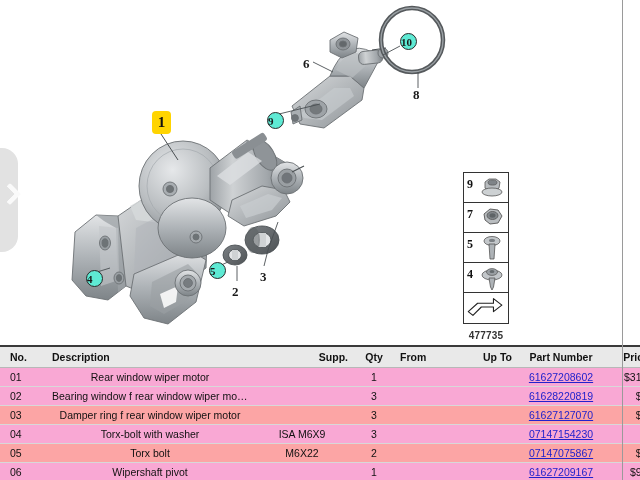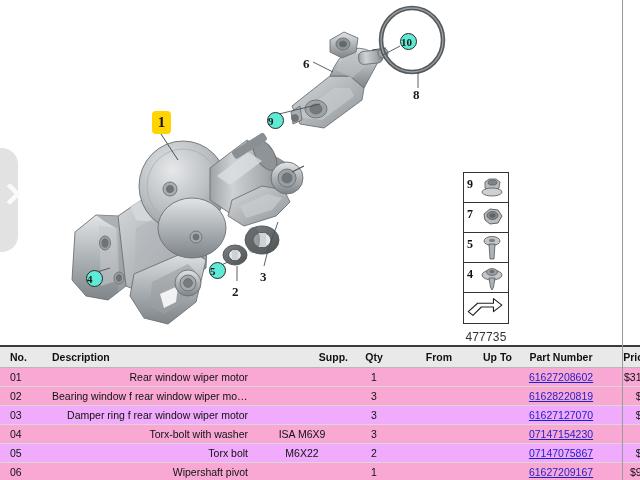--- a/index.html
+++ b/index.html
@@ -123,23 +123,24 @@
     position: absolute;
     right: 2px; top: 0;
     width: 30px; height: 30px;
   }
   #legend-code {
     position: absolute;
     left: 463px; top: 330px;
     width: 46px;
     text-align: center;
     font-family: "Liberation Sans", sans-serif;
-    font-size: 12px;
+    font-size: 10px;
     color: #333;
     letter-spacing: .2px;
+    font-weight: bold;
   }
 
   
   #parts {
     position: absolute;
     left: 0; top: 345px;
     width: 622px;
   }
   table.parts {
     width: 622px;
@@ -158,29 +159,29 @@
     padding: 4px 4px 4px 4px;
     white-space: nowrap;
   }
   table.parts tbody td {
     padding: 3px 4px;
     border-bottom: 1px solid #d8d8d8;
     white-space: nowrap;
     overflow: hidden;
     text-overflow: ellipsis;
   }
-  tr.r-odd  td { background: #f0abfc; }
+  tr.r-odd  td { background: #fca5a5; }
   tr.r-even td { background: #f9a8d4; }
   tr.r-sel  td { background: #f9a8d4; }
 
   .c-no    { width: 34px;  text-align: left;  padding-left: 10px !important; }
-  .c-desc  { width: 196px; text-align: right; }
+  .c-desc  { width: 196px; text-align: center; }
   .c-supp  { width: 92px;  text-align: center; }
   .c-qty   { width: 36px;  text-align: center; }
-  .c-from  { width: 52px;  text-align: right; }
+  .c-from  { width: 52px;  text-align: left; }
   .c-upto  { width: 52px;  text-align: right; }
   .c-pn    { width: 82px;  text-align: center; }
   .c-price { width: 52px;  text-align: right; padding-right: 10px !important; }
 
   th.c-desc { text-align: left; }
   th.c-supp { text-align: right; }
   th.c-price{ text-align: center; }
   th.c-no   { text-align: left; margin-left: 48px; }
 
   a.pn {

